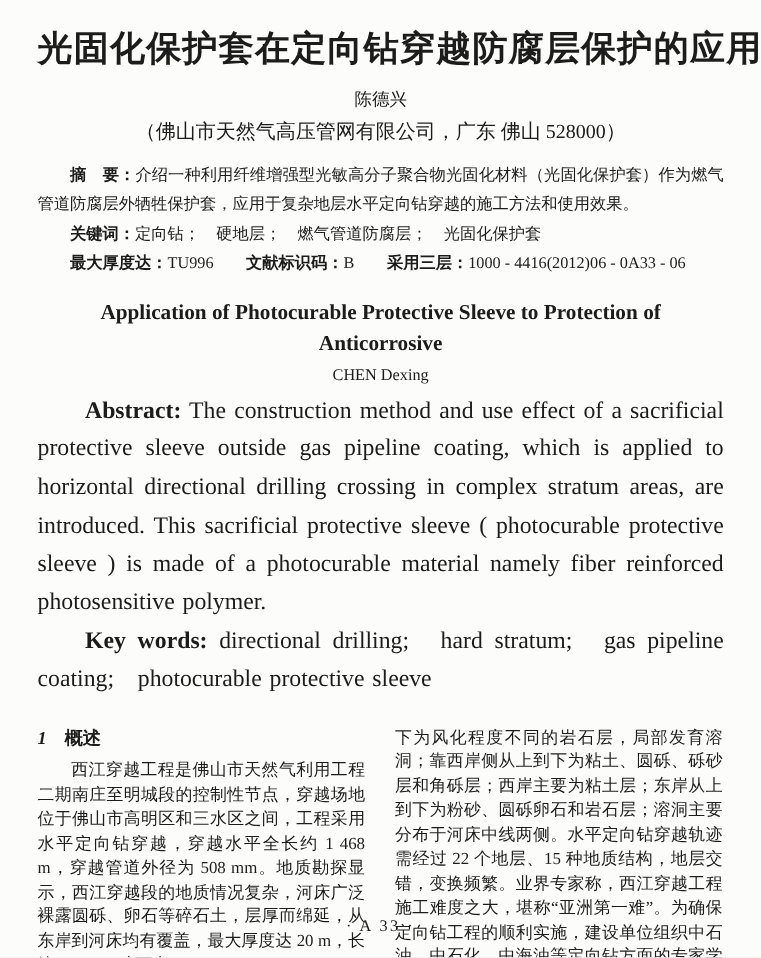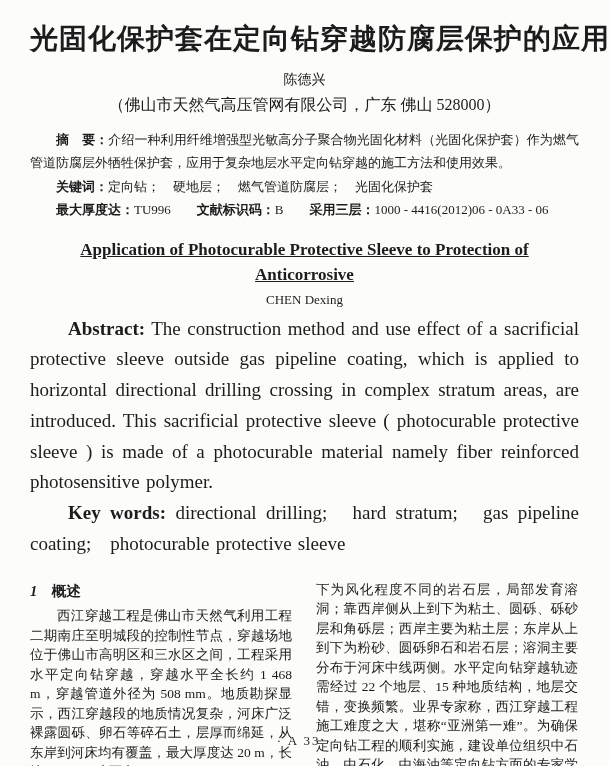--- a/index.html
+++ b/index.html
@@ -44,21 +44,20 @@
   }
   .b-label { font-weight: bold; }
   .cn-class-p .pair { margin-right: 26px; }
   .cn-class-p .pair:last-child { margin-right: 0; }
   .title-en {
     text-align: center;
     font-size: 17px;
     font-weight: bold;
     line-height: 1.5;
     margin-top: 15px;
-    text-decoration: underline;
   }
   .author-en {
     text-align: center;
     font-size: 13px;
     margin-top: 4px;
   }
   .en-meta {
     margin-top: 6px;
     font-size: 19px;
     line-height: 1.62;

